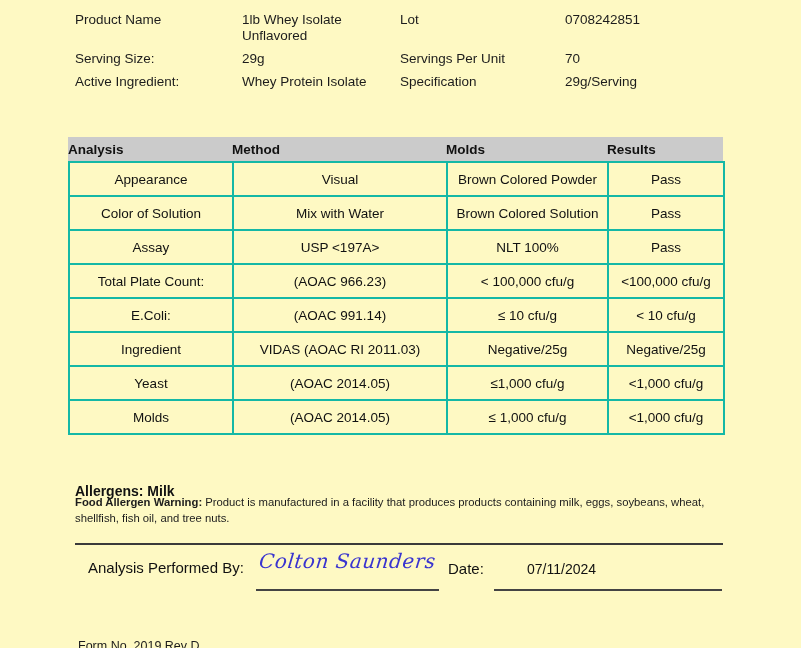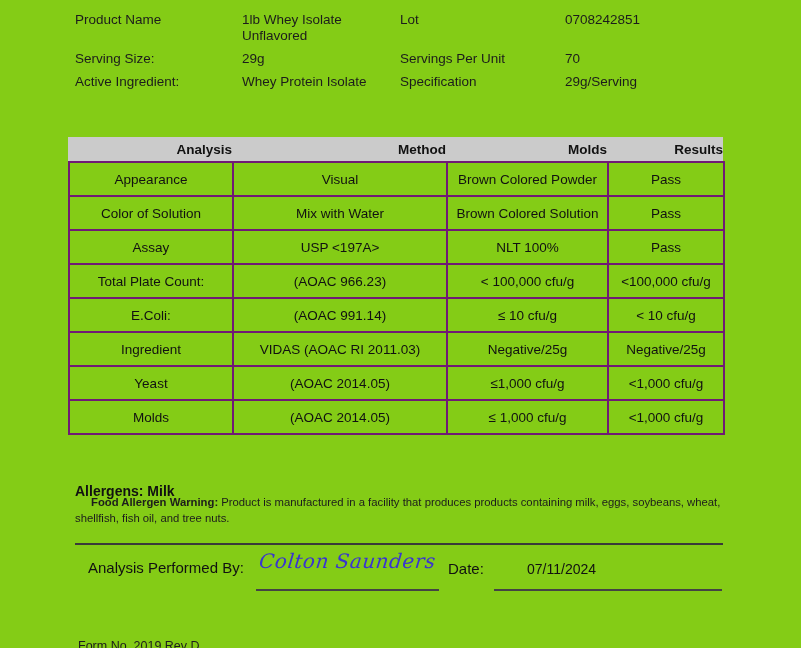--- a/index.html
+++ b/index.html
@@ -1,21 +1,21 @@
 <!DOCTYPE html>
 <html><head>
 <meta charset="utf-8">
 <style>
   * { margin: 0; padding: 0; box-sizing: border-box; }
   html, body { background: #ffffff; }
   .page {
     position: relative;
     width: 801px;
     height: 648px;
-    background: #84cc16;
+    background: #fef9c3;
     font-family: "Liberation Sans", "DejaVu Sans", sans-serif;
     color: #1c1c1c;
     overflow: hidden;
   }
 
   
   .info {
     position: absolute;
     left: 75px;
     top: 12px;
@@ -37,38 +37,38 @@
     top: 137px;
     width: 655px;
     height: 24px;
     background: #cbcbcb;
     display: flex;
     align-items: center;
     font-weight: bold;
     font-size: 13.5px;
     color: #111;
   }
-  .tbl-header span { display: block; text-align: right; }
+  .tbl-header span { display: block; text-align: left; }
   .tbl-header .c1 { width: 164px; }
   .tbl-header .c2 { width: 214px; }
   .tbl-header .c3 { width: 161px; }
   .tbl-header .c4 { width: 116px; }
 
   table.coa {
     position: absolute;
     left: 68px;
     top: 161px;
     width: 655px;
     border-collapse: collapse;
     table-layout: fixed;
     font-size: 13.5px;
     color: #111;
   }
   table.coa td {
-    border: 2px solid #701a75;
+    border: 2px solid #14b8a6;
     height: 34px;
     text-align: center;
     vertical-align: middle;
     padding: 0 2px;
   }
 
   
   .allergens {
     position: absolute;
     left: 75px;
@@ -80,21 +80,21 @@
   }
   .warning {
     position: absolute;
     left: 75px;
     top: 495px;
     width: 652px;
     font-size: 11.3px;
     line-height: 1.38;
     color: #1c1c1c;
   }
-  .warning b { margin-right: 3px; margin-left: 16px; }
+  .warning b { margin-right: 3px; }
 
   
   .sep-line {
     position: absolute;
     left: 75px;
     top: 543px;
     width: 648px;
     height: 2px;
     background: #3a3a3a;
   }

